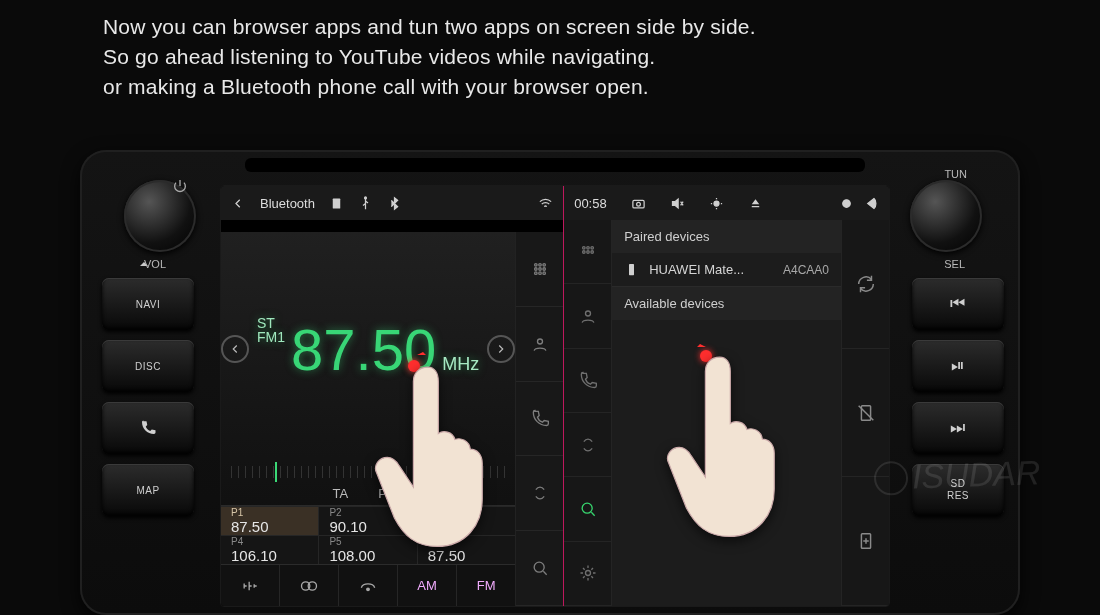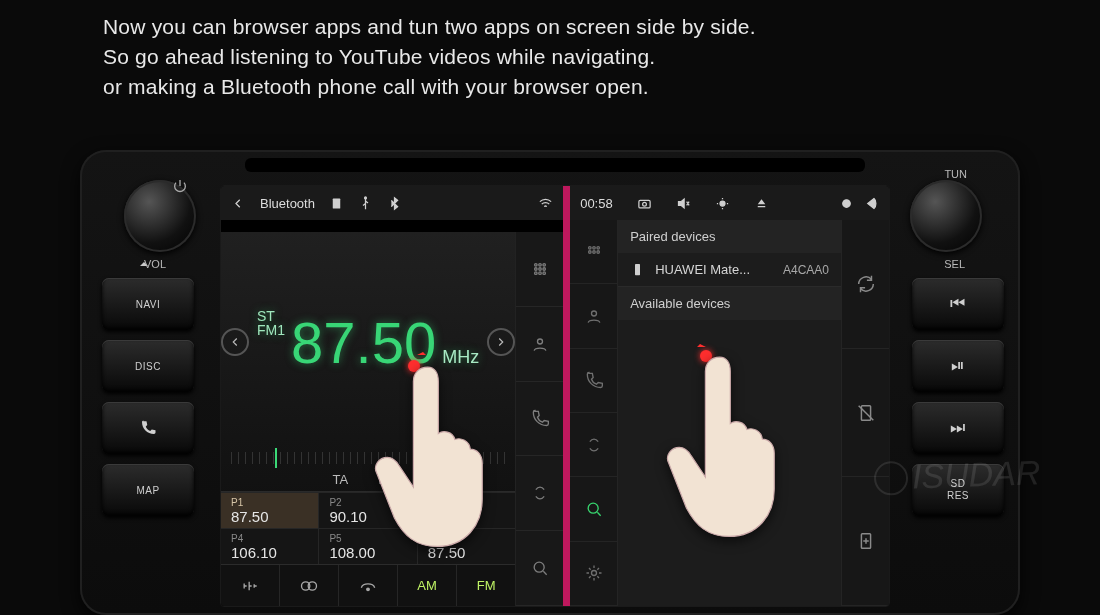--- a/index.html
+++ b/index.html
@@ -45,21 +45,21 @@
   .hard-btn .tiny { font-size:10px; line-height:10px; }
   .hard-btn .stack { display:flex; flex-direction:column; align-items:center; gap:2px; }
 
   
   .screen { position:absolute; left:140px; right:130px; top:35px; bottom:8px;
             background:#000; border-radius:4px; display:flex; overflow:hidden;
             border:1px solid #1a1a1a; }
 
   
   .app { flex:1 1 50%; display:flex; flex-direction:column; }
-  .app.left { border-right:7px solid #be185d;gap:12px; }
+  .app.left { border-right:1px solid #be185d;gap:12px; }
 
   .status { height:34px; background:#1a1a1a; display:flex; align-items:center; gap:14px;
             padding:0 10px; color:#ddd; font-size:13px; }
   .status .right { margin-left:auto; display:flex; gap:10px; align-items:center; }
   .ico { width:15px; height:15px; display:inline-flex; }
   .ico svg { width:100%; height:100%; fill:#cfcfcf; }
 
   .radio-body { flex:1; display:flex; background:linear-gradient(180deg,#202020 0%,#141414 55%,#0c0c0c 100%); }
   .radio-main { flex:1; display:flex; flex-direction:column; }
   .radio-side { width:48px; background:#181818; display:flex; flex-direction:column;
@@ -76,31 +76,31 @@
           display:flex; align-items:baseline; gap:6px; }
   .freq .band { font-size:14px; align-self:flex-start; color:#9fe7bd; line-height:14px; text-align:left; }
   .freq .unit-lbl { font-size:18px; color:#a7e9c3; }
   .dial-strip { height:12px; background:repeating-linear-gradient(90deg,#333 0 1px, transparent 1px 7px);
                 margin:0 10px; position:relative; }
   .dial-strip::after { content:""; position:absolute; left:16%; top:-4px; width:2px; height:20px; background:#3bd977; }
   .pty-row { display:flex; justify-content:center; gap:30px; color:#bbb; font-size:13px; padding:8px 0 4px; }
 
   .presets { border-top:1px solid #2a2a2a; }
   .prow { display:flex; }
-  .pcell { flex:1; height:36px; border-right:1px solid #262626; border-top:1px solid #262626;
+  .pcell { flex:1; height:29px; border-right:1px solid #262626; border-top:1px solid #262626;
            display:flex; flex-direction:column; justify-content:center; padding-left:10px;
            background:#151515; }
   .pcell:last-child { border-right:none; }
   .pcell.active { background:#3a3025; color:#fff; }
   .pcell .pn { font-size:10px; color:#888; }
   .pcell.active .pn { color:#d7c5a7; }
   .pcell .pv { font-size:15px; color:#e5e5e5; }
 
   .mode-row { display:flex; height:42px; border-top:1px solid #2b2b2b; background:#111; }
-  .mode-row div { flex:1; display:flex; align-items:center; justify-content:center; color:#bef264;
+  .mode-row div { flex:1; display:flex; align-items:center; justify-content:center; color:#f0abfc;
                   border-right:1px solid #262626; font-size:13px; }
   .mode-row div:last-child { border-right:none; }
   .mode-row svg { width:20px; height:20px; stroke:#a8a8a8; fill:none; stroke-width:1.6; }
 
   
   .app.right .status { gap:24px; }
   .bt-body { flex:1; display:flex; background:#1c1c1c;justify-content:center; }
   .bt-side { width:48px; background:#171717; border-right:1px solid #242424;
              display:flex; flex-direction:column; }
   .bt-side div { flex:1; display:flex; align-items:center; justify-content:center;

